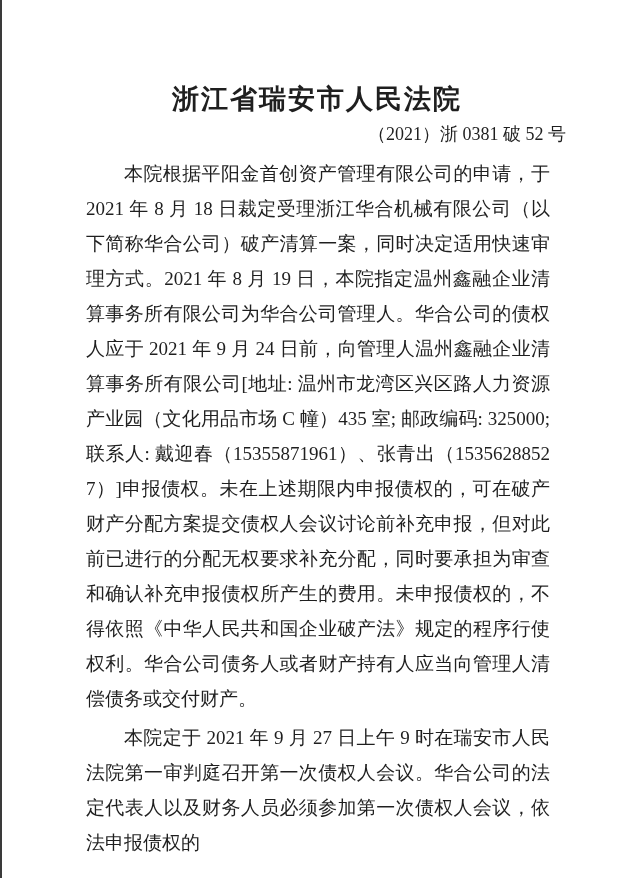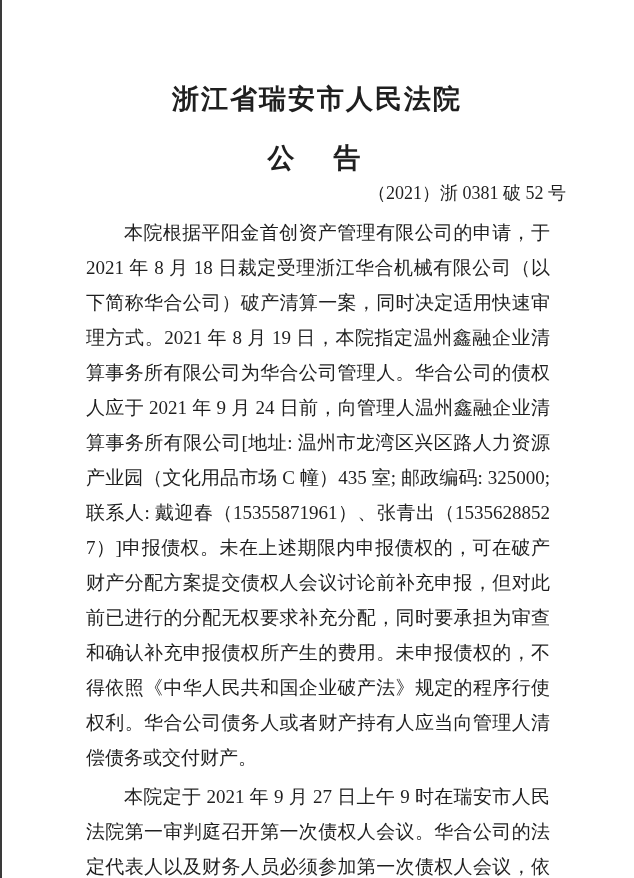--- a/index.html
+++ b/index.html
@@ -61,21 +61,20 @@
   }
 </style>
 </head>
 <body>
 
 <div class="page">
   <div class="edge-line"></div>
 
   <h1 class="court-name">浙江省瑞安市人民法院</h1>
 
-  <h2 class="announcement-title">公　告</h2>
 
   <div class="case-number">（2021）浙 0381 破 52 号</div>
 
   <div class="body-text">
     <p class="body-para">本院根据平阳金首创资产管理有限公司的申请，于 2021 年 8 月 18 日裁定受理浙江华合机械有限公司（以下简称华合公司）破产清算一案，同时决定适用快速审理方式。2021 年 8 月 19 日，本院指定温州鑫融企业清算事务所有限公司为华合公司管理人。华合公司的债权人应于 2021 年 9 月 24 日前，向管理人温州鑫融企业清算事务所有限公司[地址: 温州市龙湾区兴区路人力资源产业园（文化用品市场 C 幢）435 室; 邮政编码: 325000; 联系人: 戴迎春（15355871961）、张青出（15356288527）]申报债权。未在上述期限内申报债权的，可在破产财产分配方案提交债权人会议讨论前补充申报，但对此前已进行的分配无权要求补充分配，同时要承担为审查和确认补充申报债权所产生的费用。未申报债权的，不得依照《中华人民共和国企业破产法》规定的程序行使权利。华合公司债务人或者财产持有人应当向管理人清偿债务或交付财产。</p>
     <p class="body-para">本院定于 2021 年 9 月 27 日上午 9 时在瑞安市人民法院第一审判庭召开第一次债权人会议。华合公司的法定代表人以及财务人员必须参加第一次债权人会议，依法申报债权的</p>
   </div>
 </div>
 
 </body></html>

